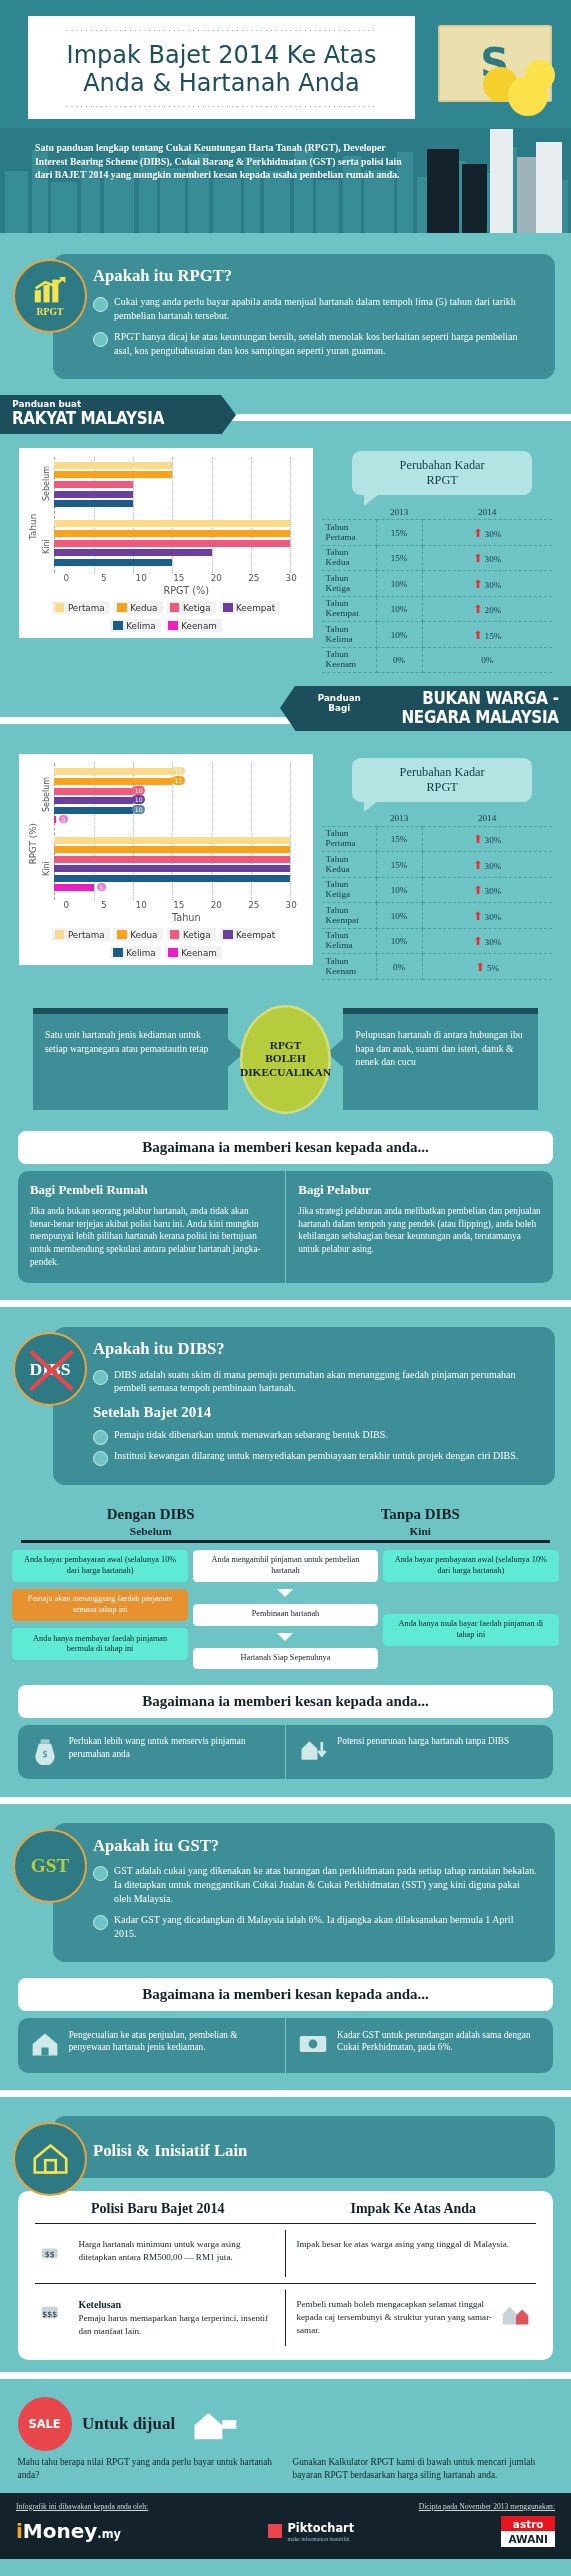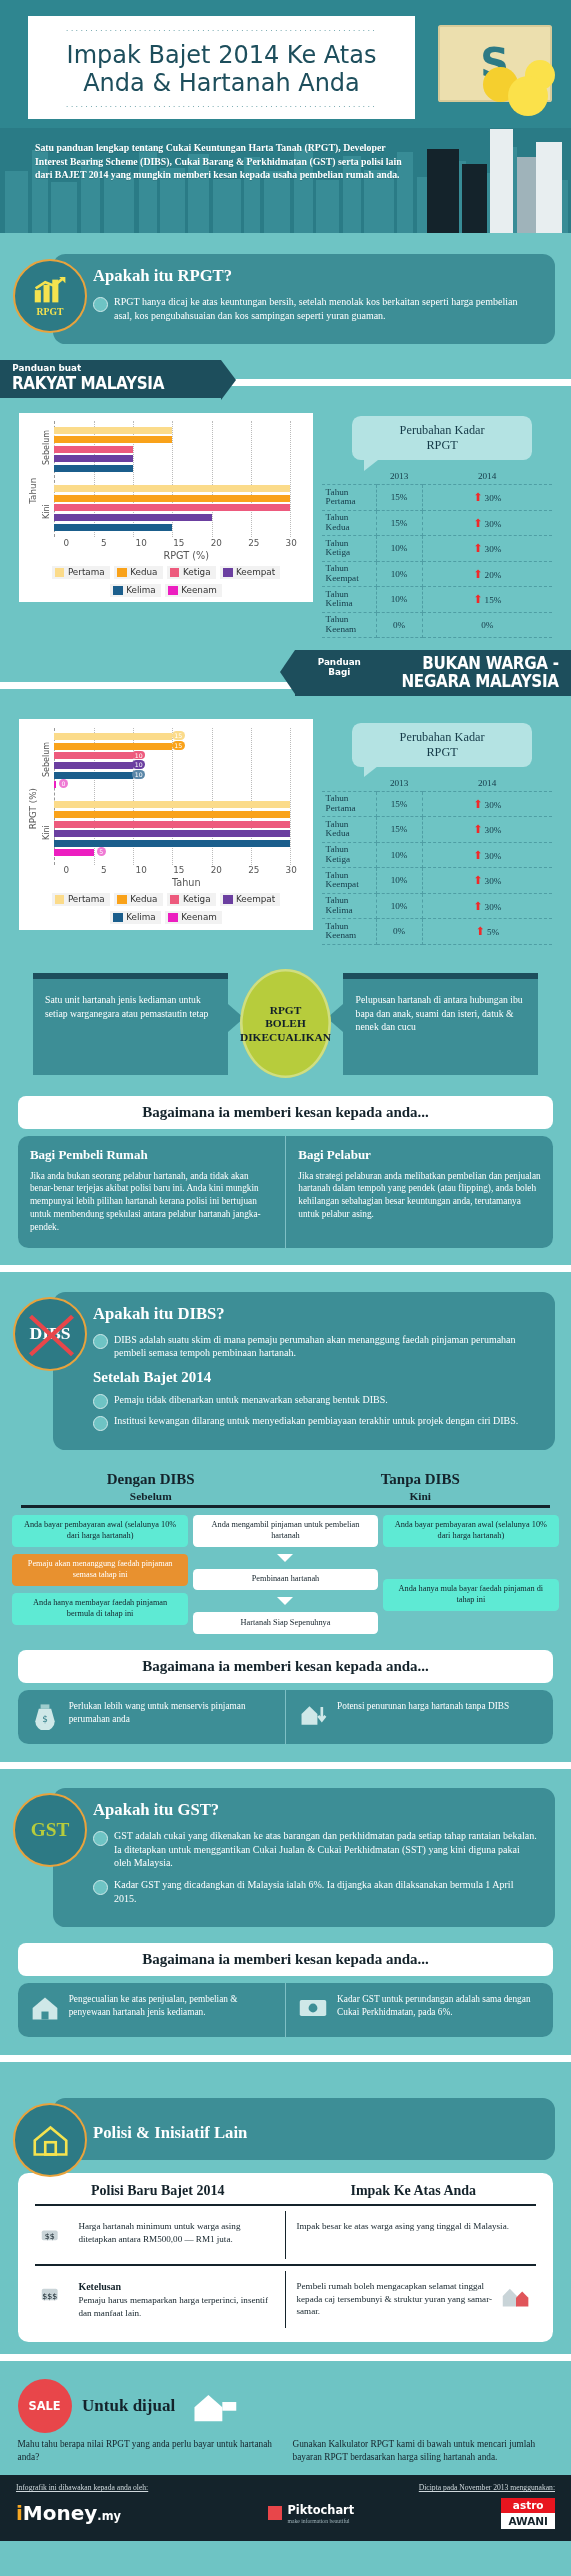--- a/index.html
+++ b/index.html
@@ -336,20 +336,21 @@
           <rect x="2" y="16" width="7" height="14" fill="#f5e34f"></rect>
           <rect x="12" y="10" width="7" height="20" fill="#f5e34f"></rect>
           <rect x="22" y="4" width="7" height="26" fill="#f5e34f"></rect>
           <path d="M3 14 L14 7 L24 11 L35 2" stroke="#f5e34f" stroke-width="3" fill="none"></path>
           <path d="M30 1 L37 1 L37 8 Z" fill="#f5e34f"></path>
         </svg>
         <span style="color:#f5e34f;font-size:9.7px;font-weight:700;font-family:'Liberation Serif',serif">RPGT</span>
       </div>
       <h2>Apakah itu RPGT?</h2>
       <ul class="bullets">
+        <li>Cukai yang anda perlu bayar apabila anda menjual hartanah dalam tempoh lima (5) tahun dari tarikh pembelian hartanah tersebut.</li>
         <li>RPGT hanya dicaj ke atas keuntungan bersih, setelah menolak kos berkaitan seperti harga pembelian asal, kos pengubahsuaian dan kos sampingan seperti yuran guaman.</li>
       </ul>
     </div>
   </div>
 
   <div class="ribbon-wrap">
     <div class="ribbon-line"></div>
     <div class="ribbon left">
       <span class="small">Panduan buat</span>
       <span class="big">RAKYAT MALAYSIA</span>
@@ -773,21 +774,21 @@
           <rect x="2" y="8" width="30" height="18" rx="2" fill="#cfe8e8"></rect>
           <circle cx="17" cy="17" r="5" fill="#3d8e96"></circle>
         </svg>
         <p style="font-size:9.3px;line-height:1.38">Kadar GST untuk perundangan adalah sama dengan Cukai Perkhidmatan, pada 6%.</p>
       </div>
     </div>
   </div>
 
   <div class="band-white"></div>
 
-  <div class="sec" style="padding-top:36px;padding-bottom:12.3px">
+  <div class="sec" style="padding-top:19px;padding-bottom:12.3px">
     <div class="qcard" style="padding-bottom:12.3px">
       <div class="qbadge">
         <svg width="39" height="35" viewBox="0 0 44 40">
           <path d="M4 20 L22 5 L40 20 v16 H4 z" fill="none" stroke="#f5e34f" stroke-width="3"></path>
           <rect x="16" y="22" width="12" height="14" fill="none" stroke="#f5e34f" stroke-width="3"></rect>
         </svg>
       </div>
       <h2 style="margin:12.3px 0 5.3px">Polisi &amp; Inisiatif Lain</h2>
     </div>
   </div>

